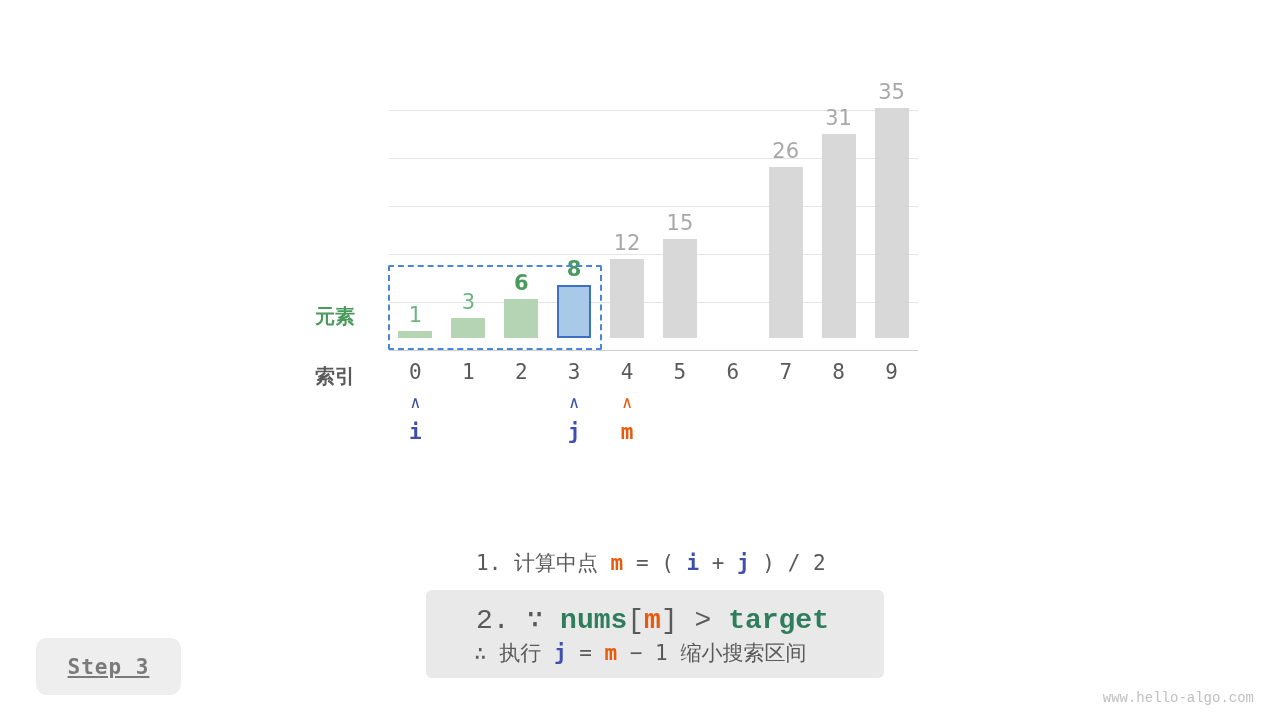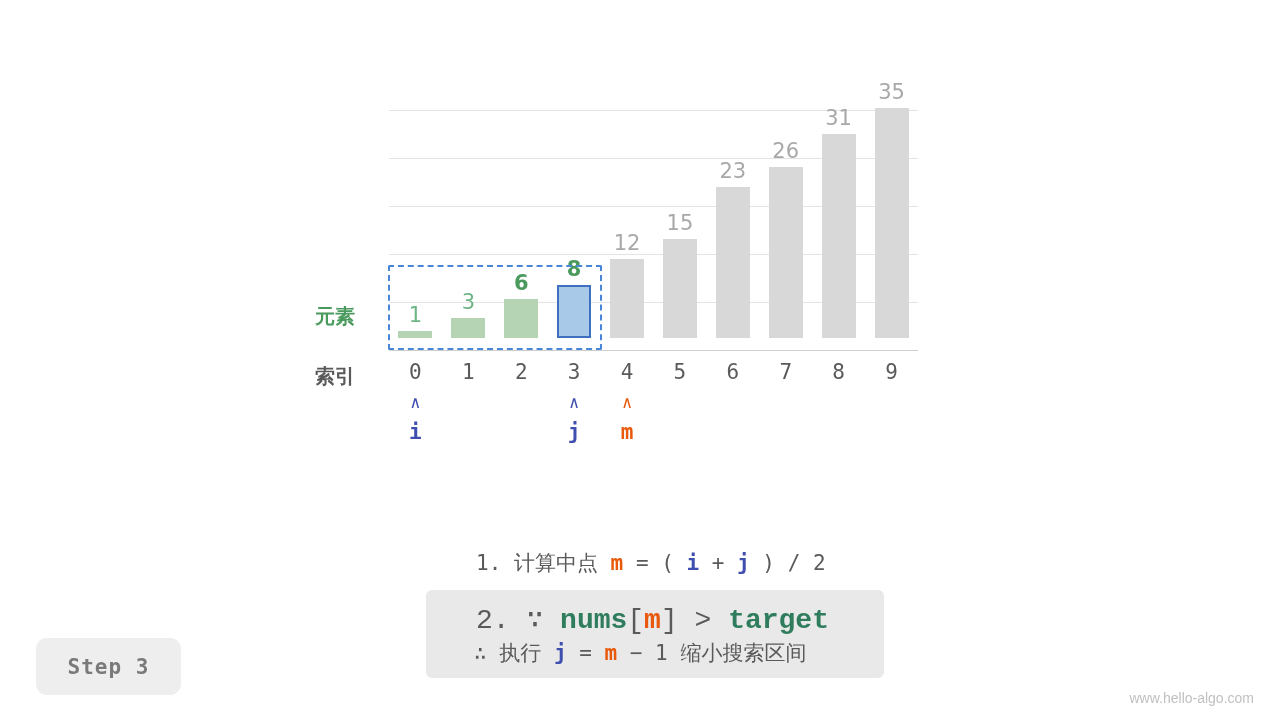--- a/index.html
+++ b/index.html
@@ -216,30 +216,31 @@
     background: #eeeeee;
     border-radius: 11px;
     display: flex;
     align-items: center;
     justify-content: center;
     font-family: "DejaVu Sans Mono", monospace;
     font-size: 21px;
     font-weight: bold;
     color: #7a7a7a;
     letter-spacing: 1px;
+    text-decoration: underline;
   }
 
   
   .watermark {
     position: absolute;
     right: 26px;
     bottom: 14px;
     font-size: 14px;
     color: #c0c0c0;
-    font-family: Liberation Sans, sans-serif;
+    font-family: Liberation Mono, monospace;
   }
 </style>
 </head>
 <body>
 
 <div class="stage">
 
   <div class="chart-area">
     <div class="gridline" style="top:10px;"></div>
     <div class="gridline" style="top:58px;"></div>
@@ -264,24 +265,20 @@
           <div class="bar pointer-m" style="height: 52.6316px;"></div>
           <div class="bar-label in-range" style="bottom: 56.6316px;">8</div>
         </div>
         <div class="bar-slot" style="left: 211.6px;">
           <div class="bar" style="height: 78.9474px;"></div>
           <div class="bar-label" style="bottom: 82.9474px;">12</div>
         </div>
         <div class="bar-slot" style="left: 264.5px;">
           <div class="bar" style="height: 98.6842px;"></div>
           <div class="bar-label" style="bottom: 102.684px;">15</div>
-        </div>
-        <div class="bar-slot" style="left: 317.4px;">
-          <div class="bar" style="height: 151.316px;"></div>
-          <div class="bar-label" style="bottom: 155.316px;">23</div>
         </div>
         <div class="bar-slot" style="left: 370.3px;">
           <div class="bar" style="height: 171.053px;"></div>
           <div class="bar-label" style="bottom: 175.053px;">26</div>
         </div>
         <div class="bar-slot" style="left: 423.2px;">
           <div class="bar" style="height: 203.947px;"></div>
           <div class="bar-label" style="bottom: 207.947px;">31</div>
         </div>
         <div class="bar-slot" style="left: 476.1px;">

